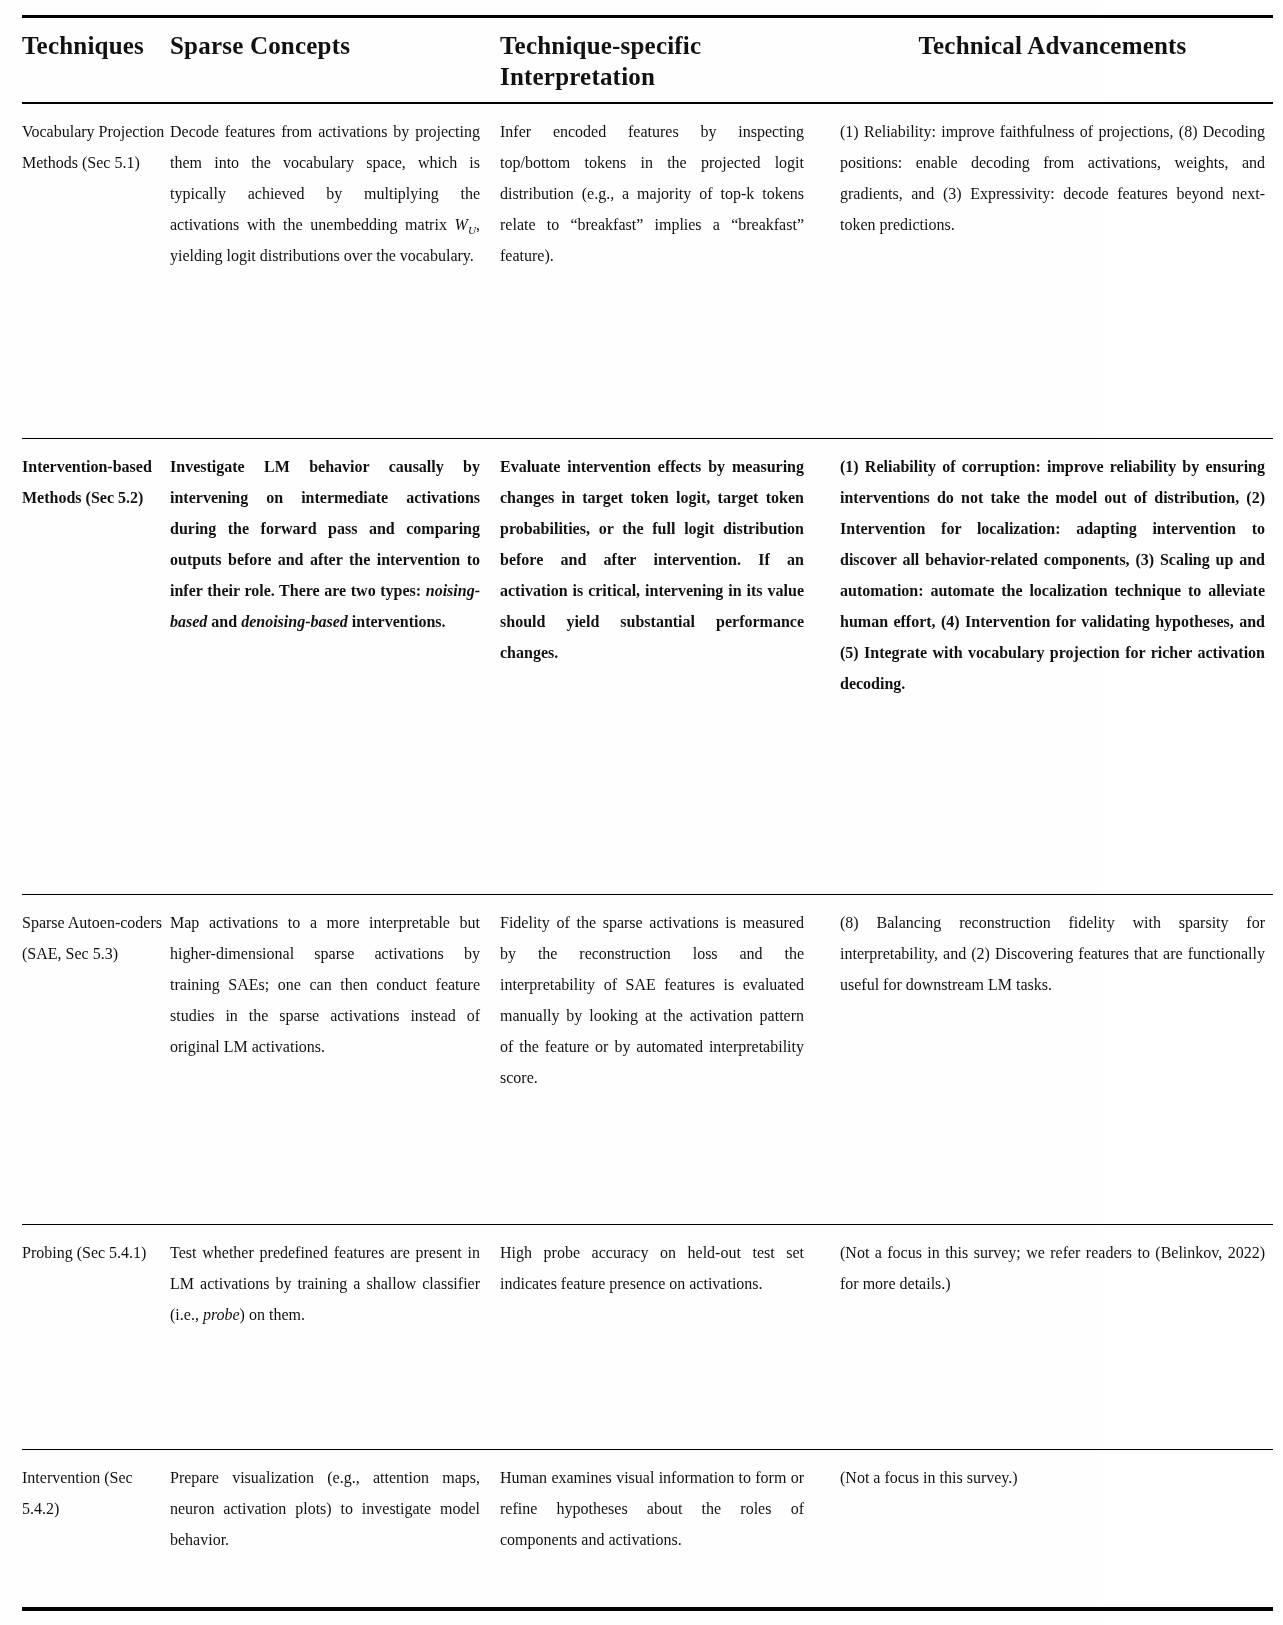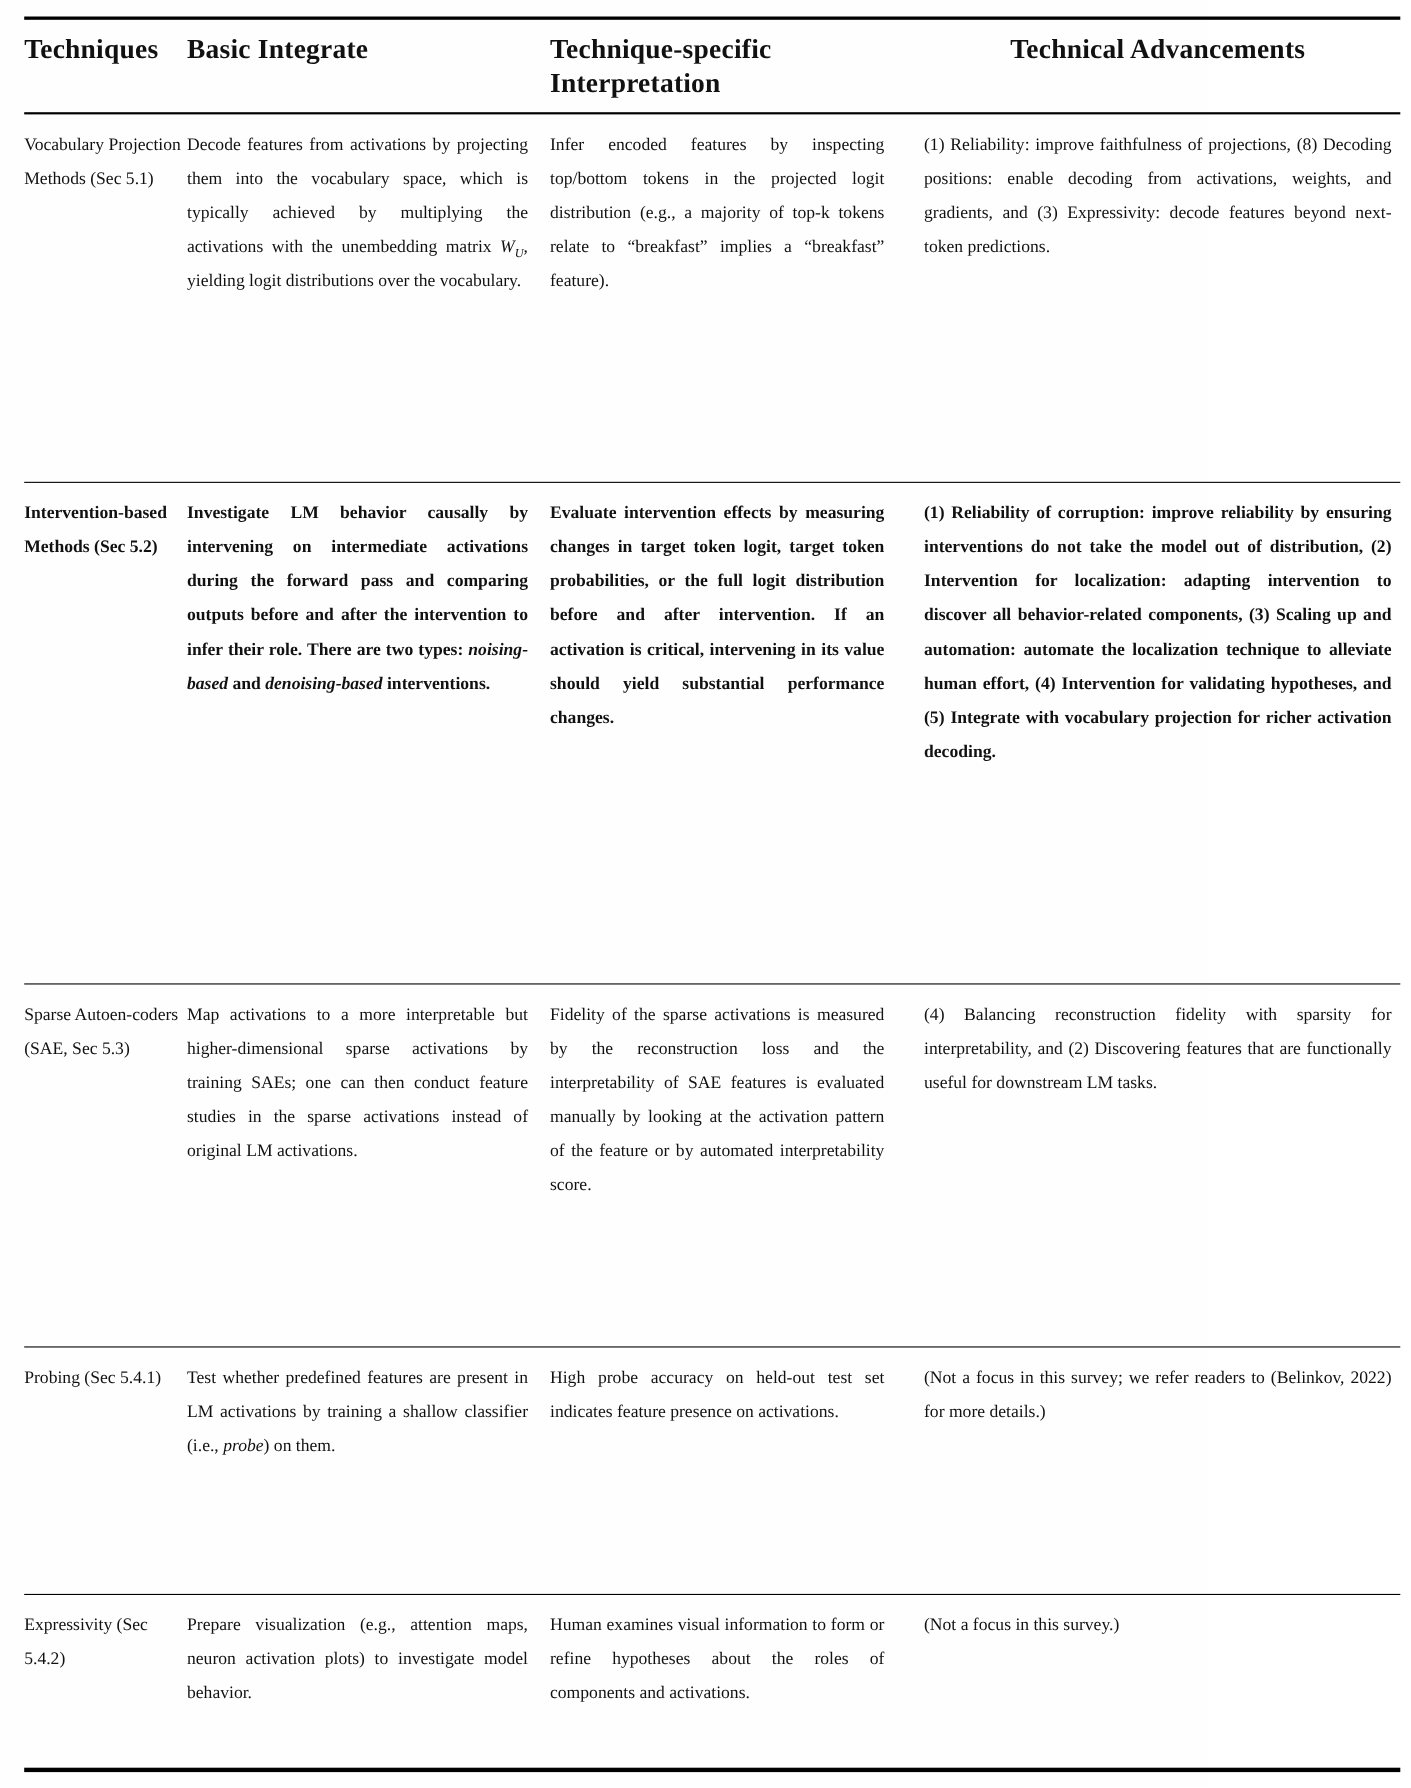--- a/index.html
+++ b/index.html
@@ -68,21 +68,21 @@
   <table class="paper-table">
     <colgroup>
       <col class="c1">
         <col class="c2">
         <col class="c3">
         <col class="c4">
     </colgroup>
     <thead>
       <tr>
         <th>Techniques</th>
-        <th>Basic Integrate</th>
+        <th>Sparse Concepts</th>
         <th>Technique-specific Interpretation</th>
         <th>Technical Advancements</th>
       </tr>
     </thead>
     <tbody>
         <tr>
           <td>Vocabulary Projection Methods (Sec 5.1)</td>
           <td>Decode features from activations by projecting them into the vocabulary space, which is typically achieved by multiplying the activations with the unembedding matrix <i>W</i><sub class="math">U</sub>, yielding logit distributions over the vocabulary.</td>
           <td>Infer encoded features by inspecting top/bottom tokens in the projected logit distribution (e.g., a majority of top-k tokens relate to “breakfast” implies a “breakfast” feature).</td>
           <td>(1) Reliability: improve faithfulness of projections, (8) Decoding positions: enable decoding from activations, weights, and gradients, and (3) Expressivity: decode features beyond next-token predictions.</td>
@@ -90,29 +90,29 @@
         <tr>
           <td>Intervention-based Methods (Sec 5.2)</td>
           <td>Investigate LM behavior causally by intervening on intermediate activations during the forward pass and comparing outputs before and after the intervention to infer their role. There are two types: <i>noising-based</i> and <i>denoising-based</i> interventions.</td>
           <td>Evaluate intervention effects by measuring changes in target token logit, target token probabilities, or the full logit distribution before and after intervention. If an activation is critical, intervening in its value should yield substantial performance changes.</td>
           <td>(1) Reliability of corruption: improve reliability by ensuring interventions do not take the model out of distribution, (2) Intervention for localization: adapting intervention to discover all behavior-related components, (3) Scaling up and automation: automate the localization technique to alleviate human effort, (4) Intervention for validating hypotheses, and (5) Integrate with vocabulary projection for richer activation decoding.</td>
         </tr>
         <tr>
           <td>Sparse Autoen-coders (SAE, Sec 5.3)</td>
           <td>Map activations to a more interpretable but higher-dimensional sparse activations by training SAEs; one can then conduct feature studies in the sparse activations instead of original LM activations.</td>
           <td>Fidelity of the sparse activations is measured by the reconstruction loss and the interpretability of SAE features is evaluated manually by looking at the activation pattern of the feature or by automated interpretability score.</td>
-          <td>(4) Balancing reconstruction fidelity with sparsity for interpretability, and (2) Discovering features that are functionally useful for downstream LM tasks.</td>
+          <td>(8) Balancing reconstruction fidelity with sparsity for interpretability, and (2) Discovering features that are functionally useful for downstream LM tasks.</td>
         </tr>
         <tr>
           <td>Probing (Sec 5.4.1)</td>
           <td>Test whether predefined features are present in LM activations by training a shallow classifier (i.e., <i>probe</i>) on them.</td>
           <td>High probe accuracy on held-out test set indicates feature presence on activations.</td>
           <td>(Not a focus in this survey; we refer readers to (Belinkov, 2022) for more details.)</td>
         </tr>
         <tr>
-          <td>Expressivity (Sec 5.4.2)</td>
+          <td>Intervention (Sec 5.4.2)</td>
           <td>Prepare visualization (e.g., attention maps, neuron activation plots) to investigate model behavior.</td>
           <td>Human examines visual information to form or refine hypotheses about the roles of components and activations.</td>
           <td>(Not a focus in this survey.)</td>
         </tr>
       </tbody>
   </table>
 </div>
 
 </body></html>

